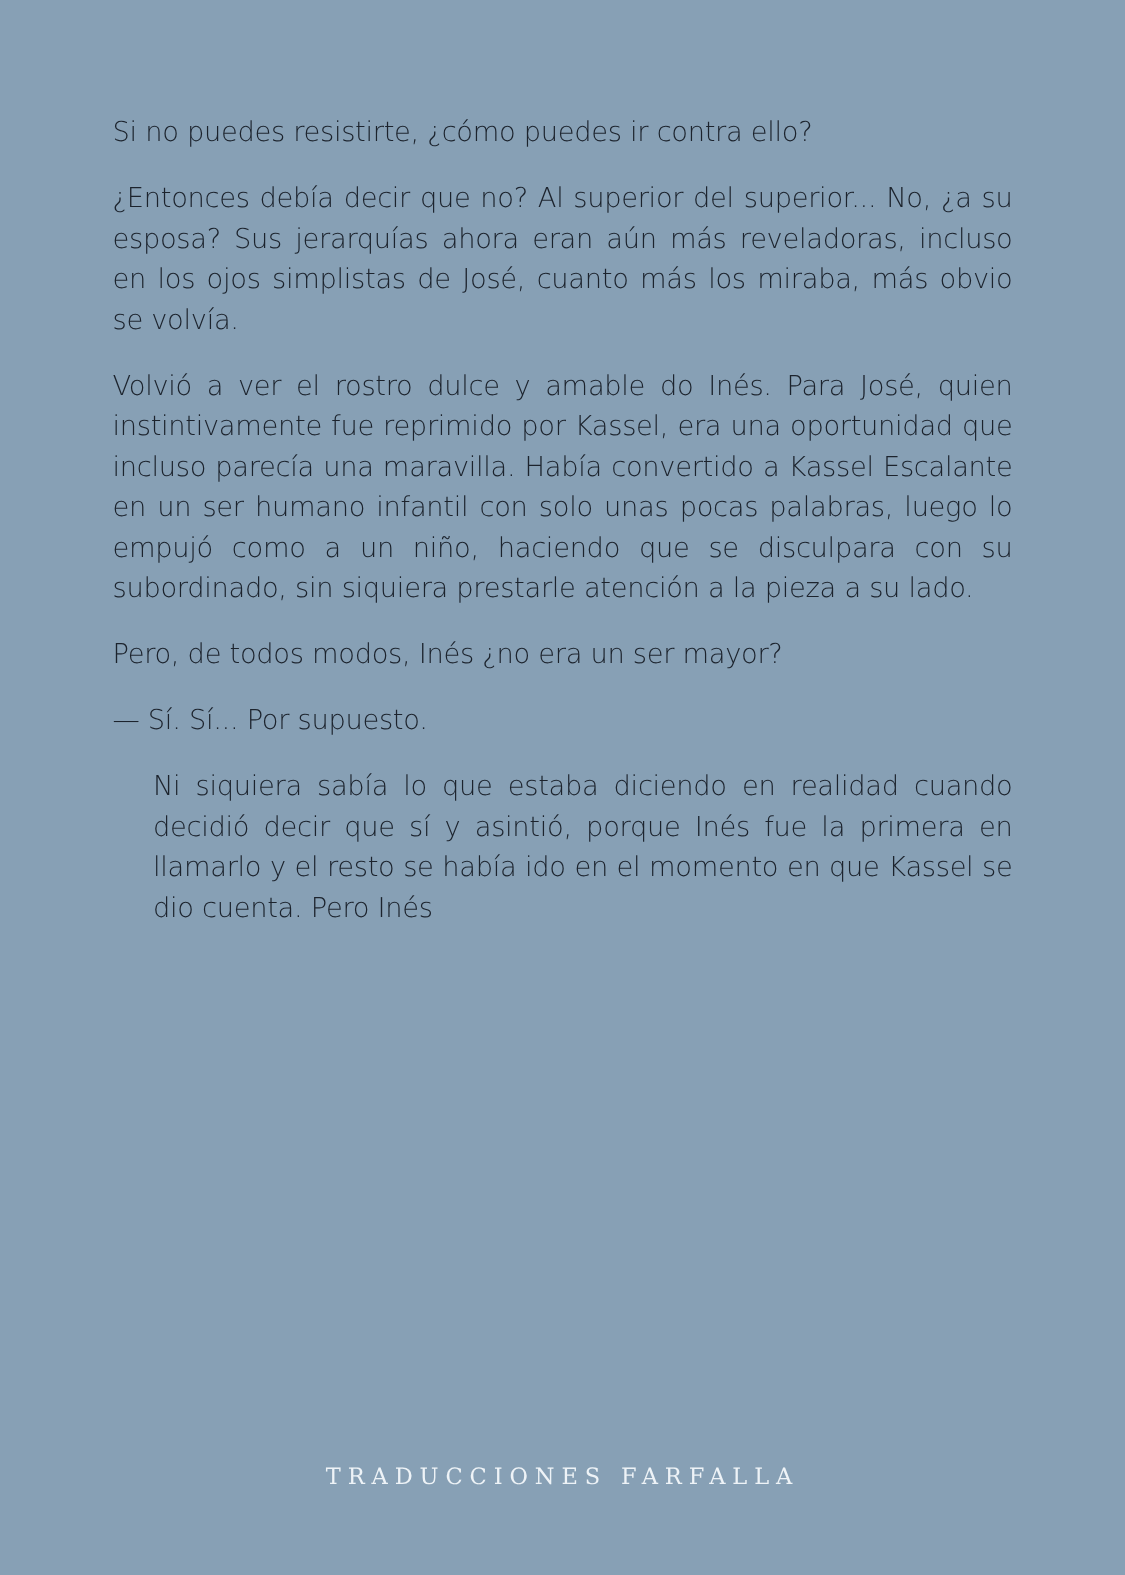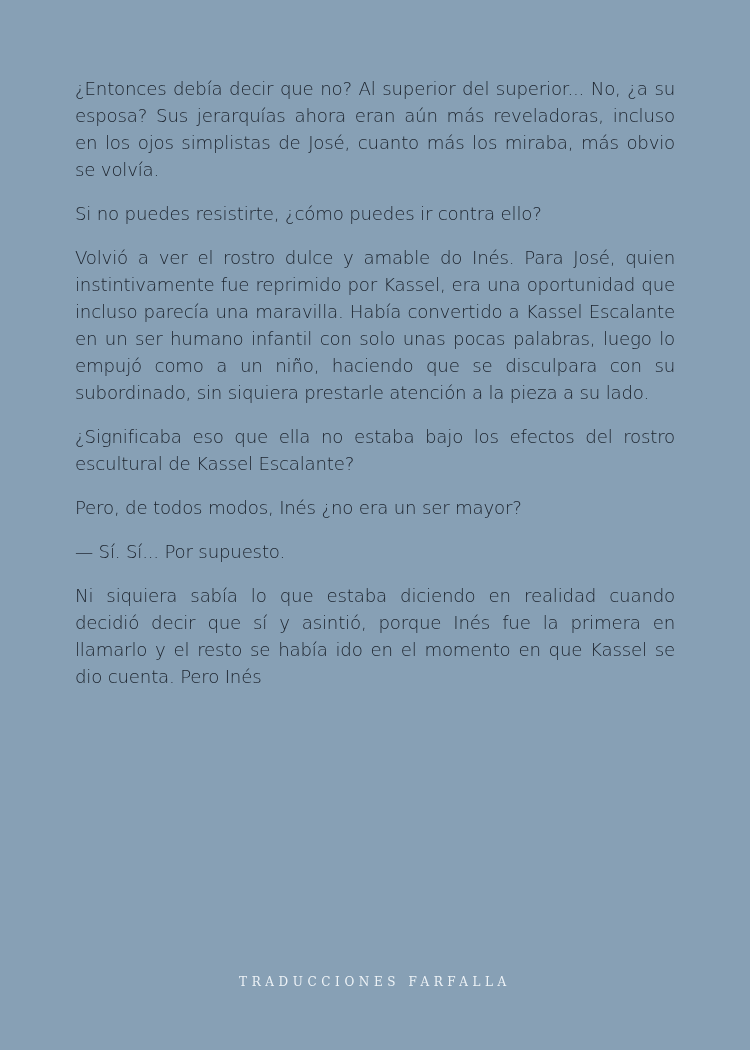--- a/index.html
+++ b/index.html
@@ -19,38 +19,37 @@
     font-size: 18.2px;
     line-height: 27px;
     letter-spacing: -0.2px;
     font-weight: 300;
   }
   .page-text p {
     margin: 0 0 17px 0;
     text-align: justify;
     hyphens: none;
   }
-  .page-text p.last { text-align-last: left; }
+  .page-text p.last { text-align-last: left; margin-left: 27px; }
   .footer {
     position: absolute;
     left: 0; right: 0;
     top: 975px;
     text-align: center;
     color: #eef3f7;
     font-family: "DejaVu Serif", serif;
-    font-size: 12px;
+    font-size: 15px;
     letter-spacing: 4.6px;
   }
 </style>
 </head>
 <body>
 
 <div class="page-text">
+  <p>Si no puedes resistirte, ¿cómo puedes ir contra ello?</p>
   <p>¿Entonces debía decir que no? Al superior del superior... No, ¿a su esposa? Sus jerarquías ahora eran aún más reveladoras, incluso en los ojos simplistas de José, cuanto más los miraba, más obvio se volvía.</p>
-  <p>Si no puedes resistirte, ¿cómo puedes ir contra ello?</p>
   <p>Volvió a ver el rostro dulce y amable do Inés. Para José, quien instintivamente fue reprimido por Kassel, era una oportunidad que incluso parecía una maravilla. Había convertido a Kassel Escalante en un ser humano infantil con solo unas pocas palabras, luego lo empujó como a un niño, haciendo que se disculpara con su subordinado, sin siquiera prestarle atención a la pieza a su lado.</p>
-  <p>¿Significaba eso que ella no estaba bajo los efectos del rostro escultural de Kassel Escalante?</p>
   <p>Pero, de todos modos, Inés ¿no era un ser mayor?</p>
   <p>— Sí. Sí... Por supuesto.</p>
   <p class="last">Ni siquiera sabía lo que estaba diciendo en realidad cuando decidió decir que sí y asintió, porque Inés fue la primera en llamarlo y el resto se había ido en el momento en que Kassel se dio cuenta. Pero Inés</p>
 </div>
 
 <div class="footer">TRADUCCIONES FARFALLA</div>
 
 </body></html>

